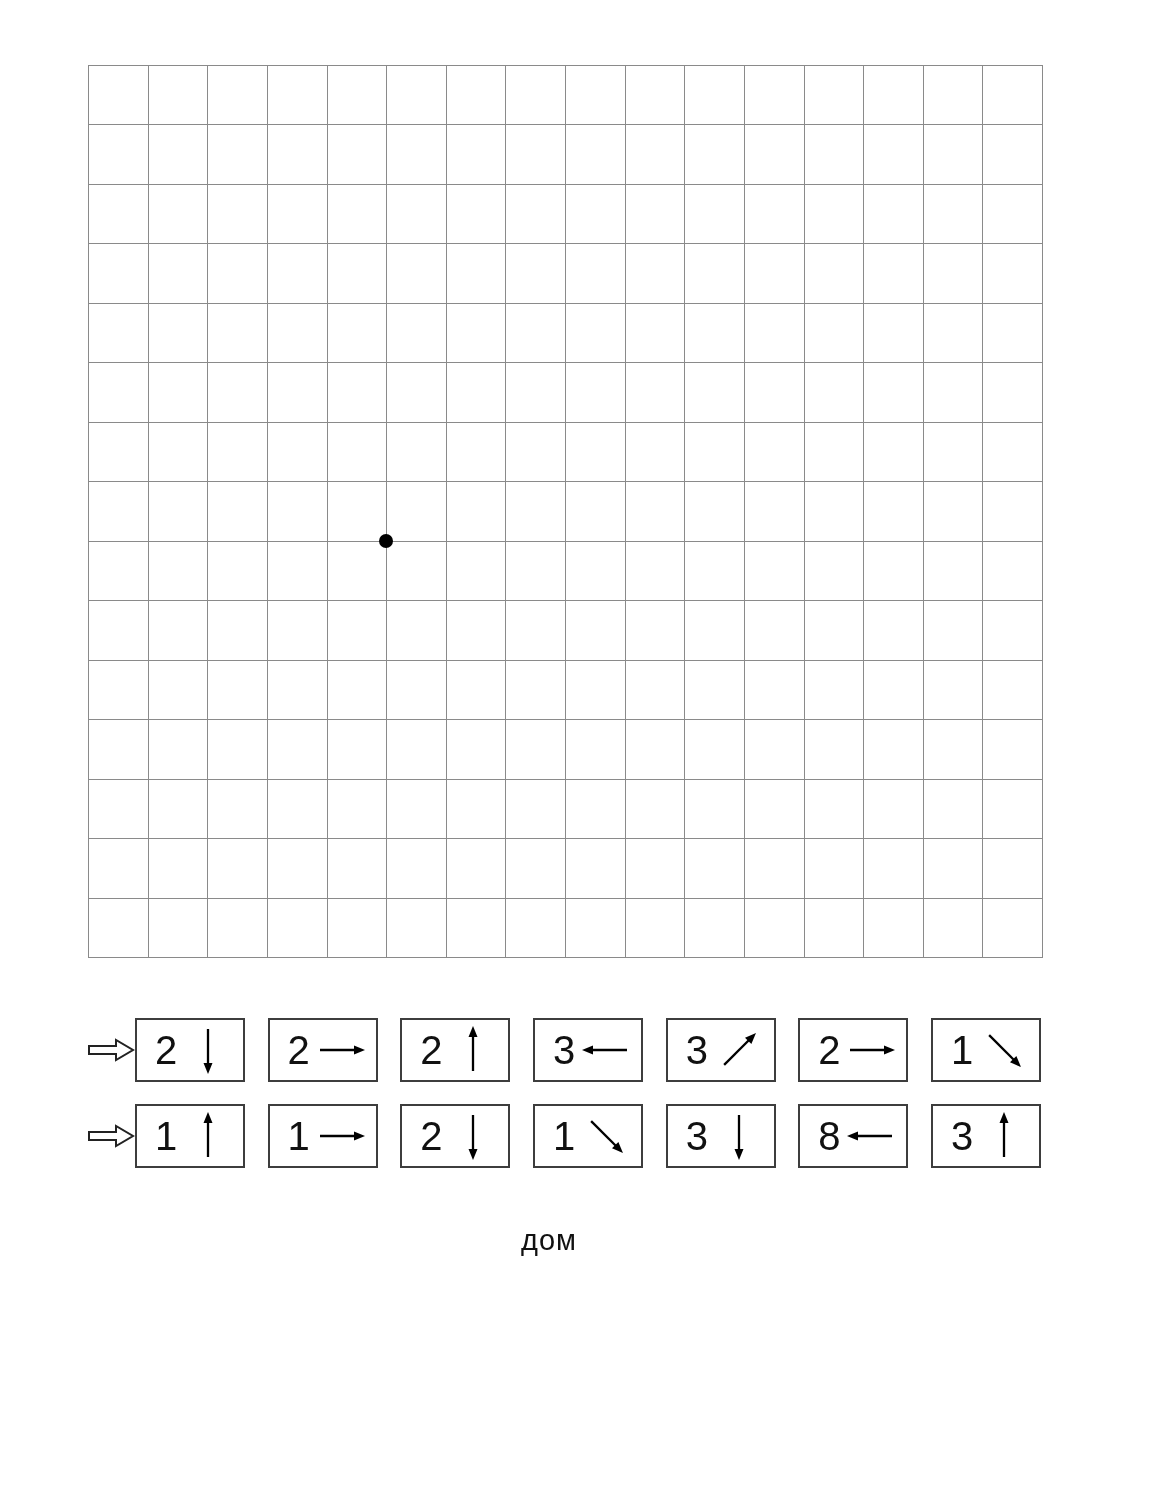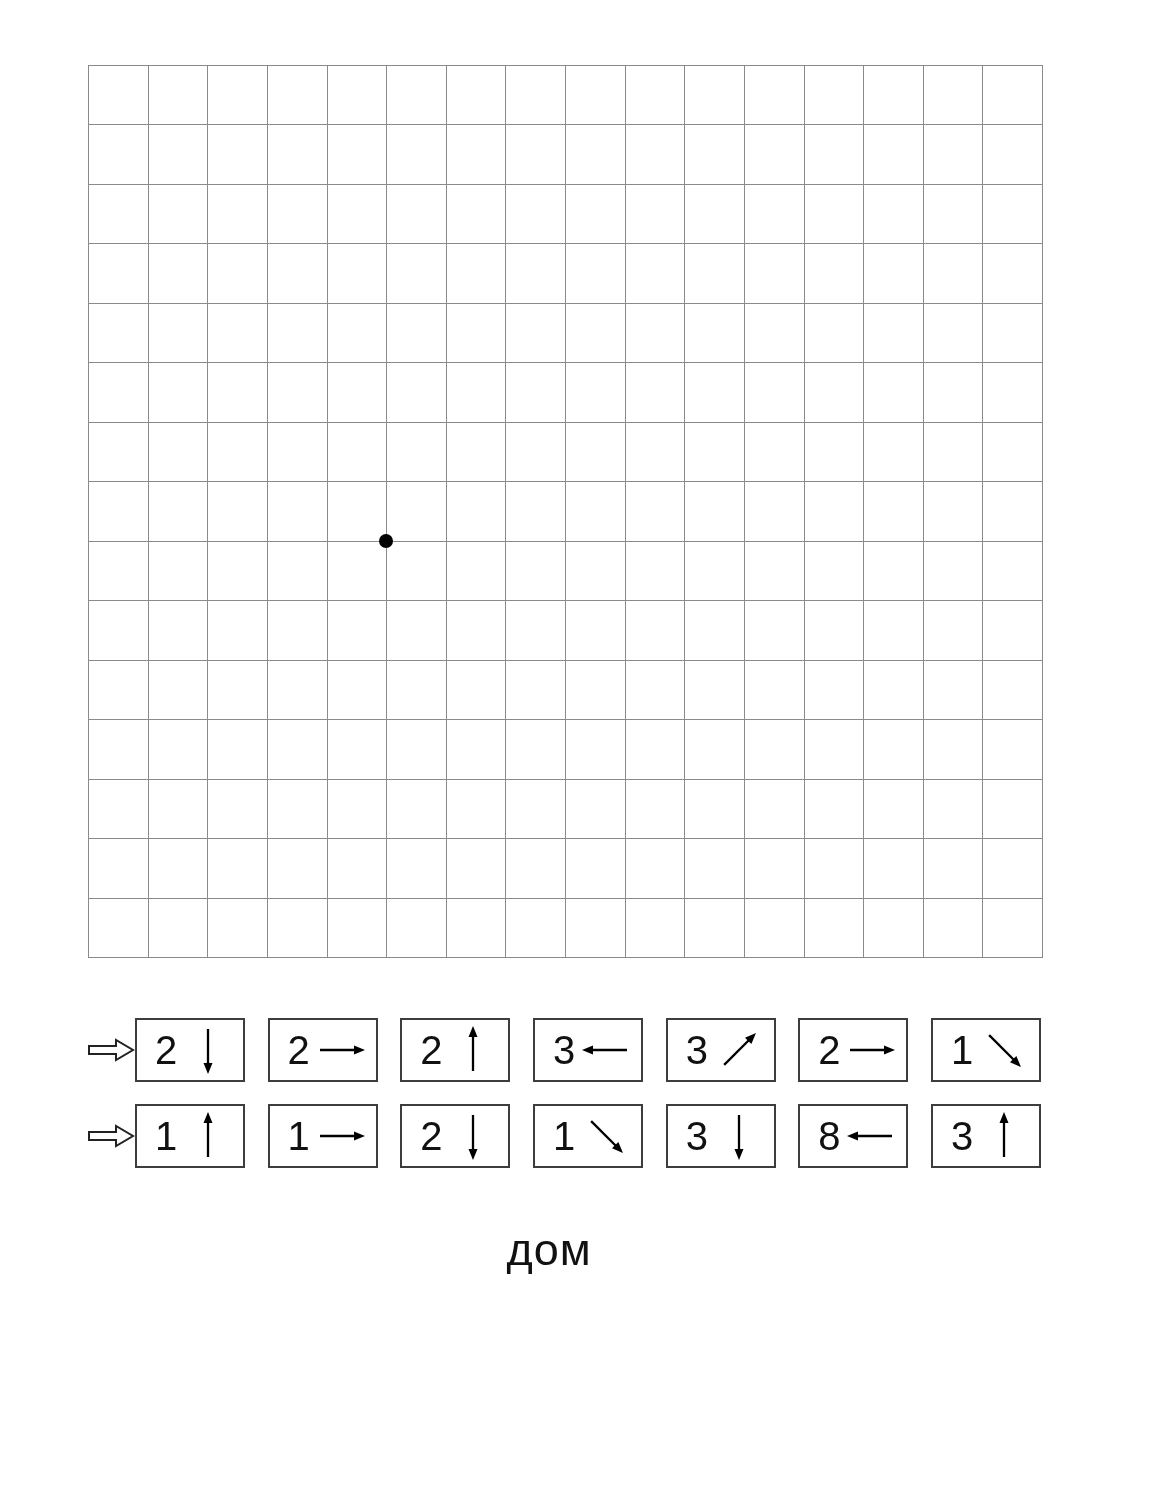--- a/index.html
+++ b/index.html
@@ -34,21 +34,21 @@
   }
   .step:last-child{margin-right:0;}
   .count{
     position:absolute;left:8px;top:0;width:42px;height:100%;
     display:flex;align-items:center;justify-content:center;
     font-size:40px;color:var(--ink);
   }
   .dirsvg{position:absolute;left:44px;top:3px;}
   .caption{
     position:absolute;top:1224px;left:0;width:1098px;text-align:center;
-    font-size:45px;color:var(--ink);letter-spacing:1px;
+    font-size:29px;color:var(--ink);letter-spacing:1px;
   }
 </style>
 </head>
 <body>
 
 <div class="page">
   <div class="grid" id="grid" style="grid-template-columns: repeat(16, 1fr); grid-template-rows: repeat(15, 1fr);">
       <div class="cell"></div>
       <div class="cell"></div>
       <div class="cell"></div>

